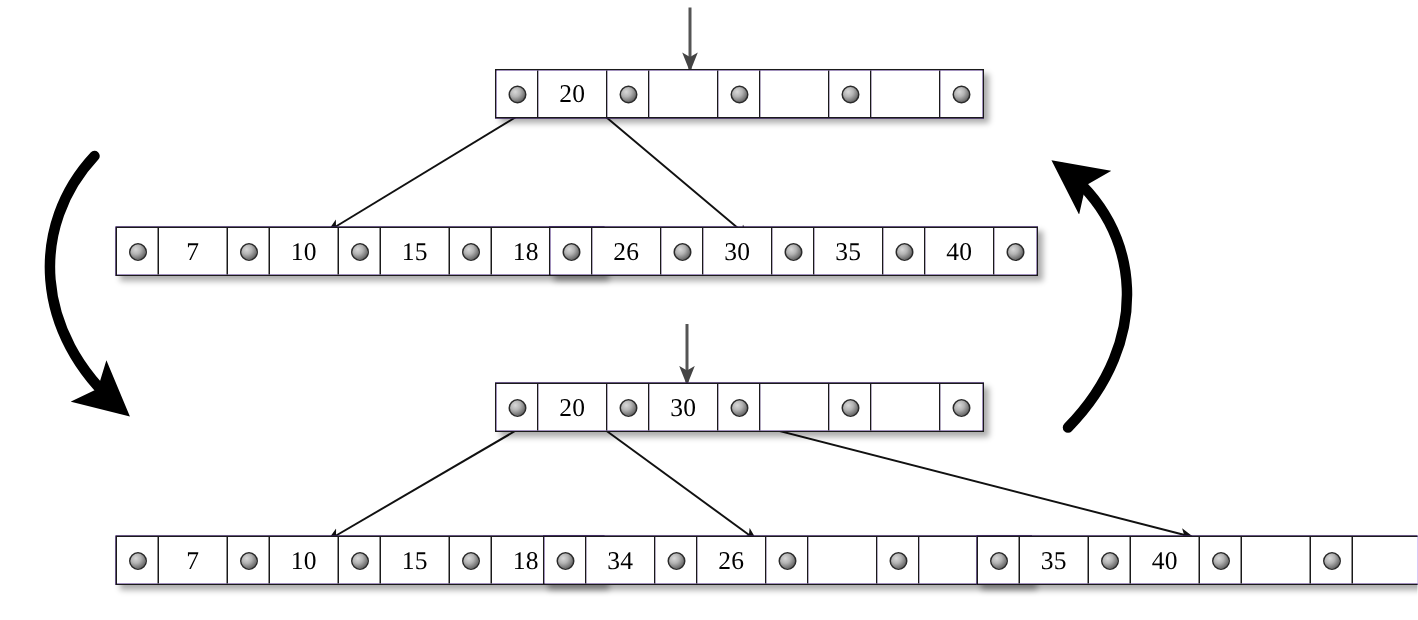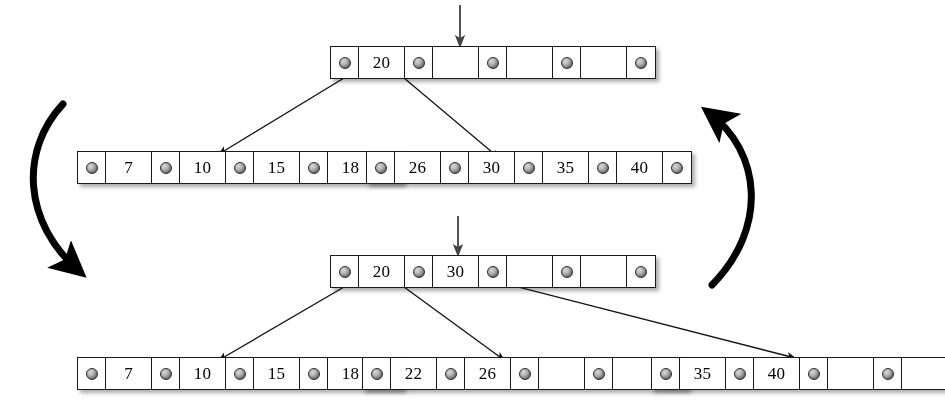--- a/index.html
+++ b/index.html
@@ -206,21 +206,21 @@
         </div>
         <div class="cell val">18</div>
         <div class="cell ptr">
           <span class="dot"></span>
         </div>
       </div>
       <div class="node" style="left: 362px; top: 357px;">
         <div class="cell ptr">
           <span class="dot"></span>
         </div>
-        <div class="cell val">22</div>
+        <div class="cell val">34</div>
         <div class="cell ptr">
           <span class="dot"></span>
         </div>
         <div class="cell val">26</div>
         <div class="cell ptr">
           <span class="dot"></span>
         </div>
         <div class="cell val empty"></div>
         <div class="cell ptr">
           <span class="dot"></span>

